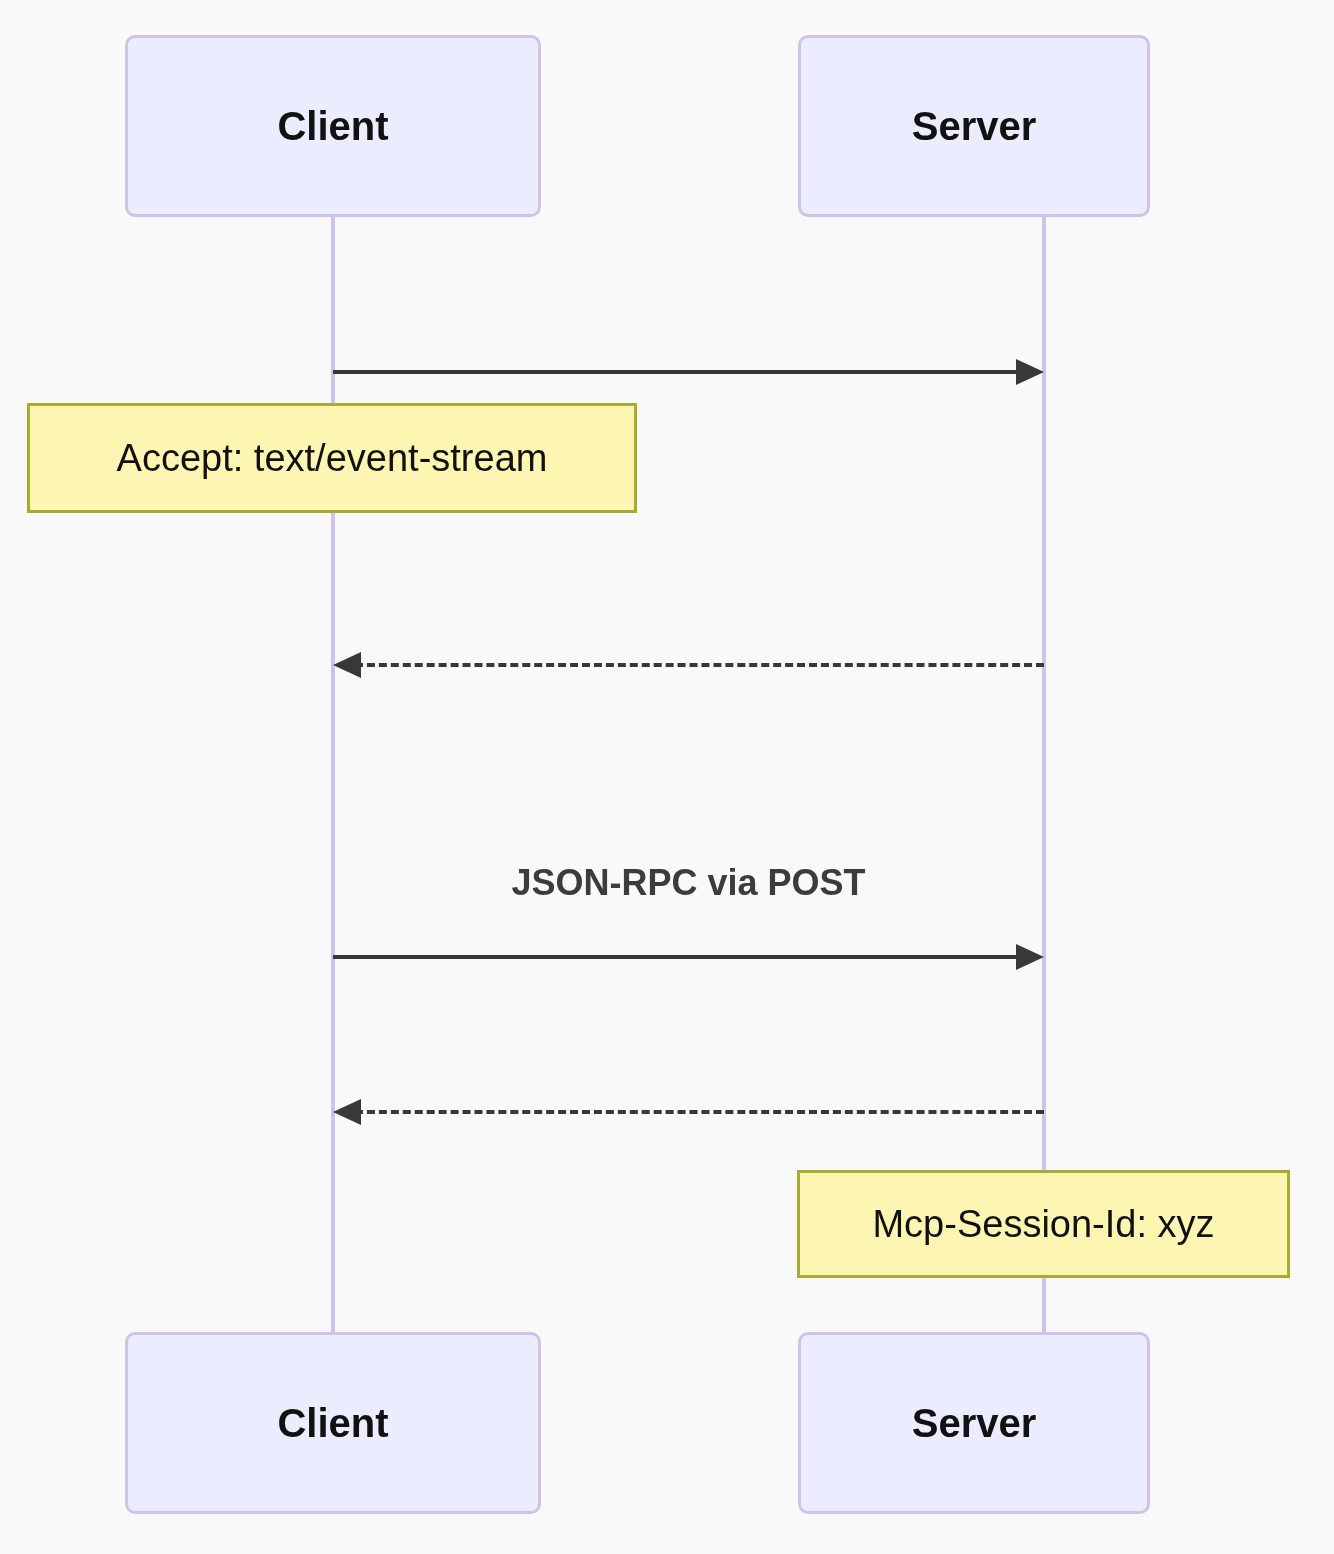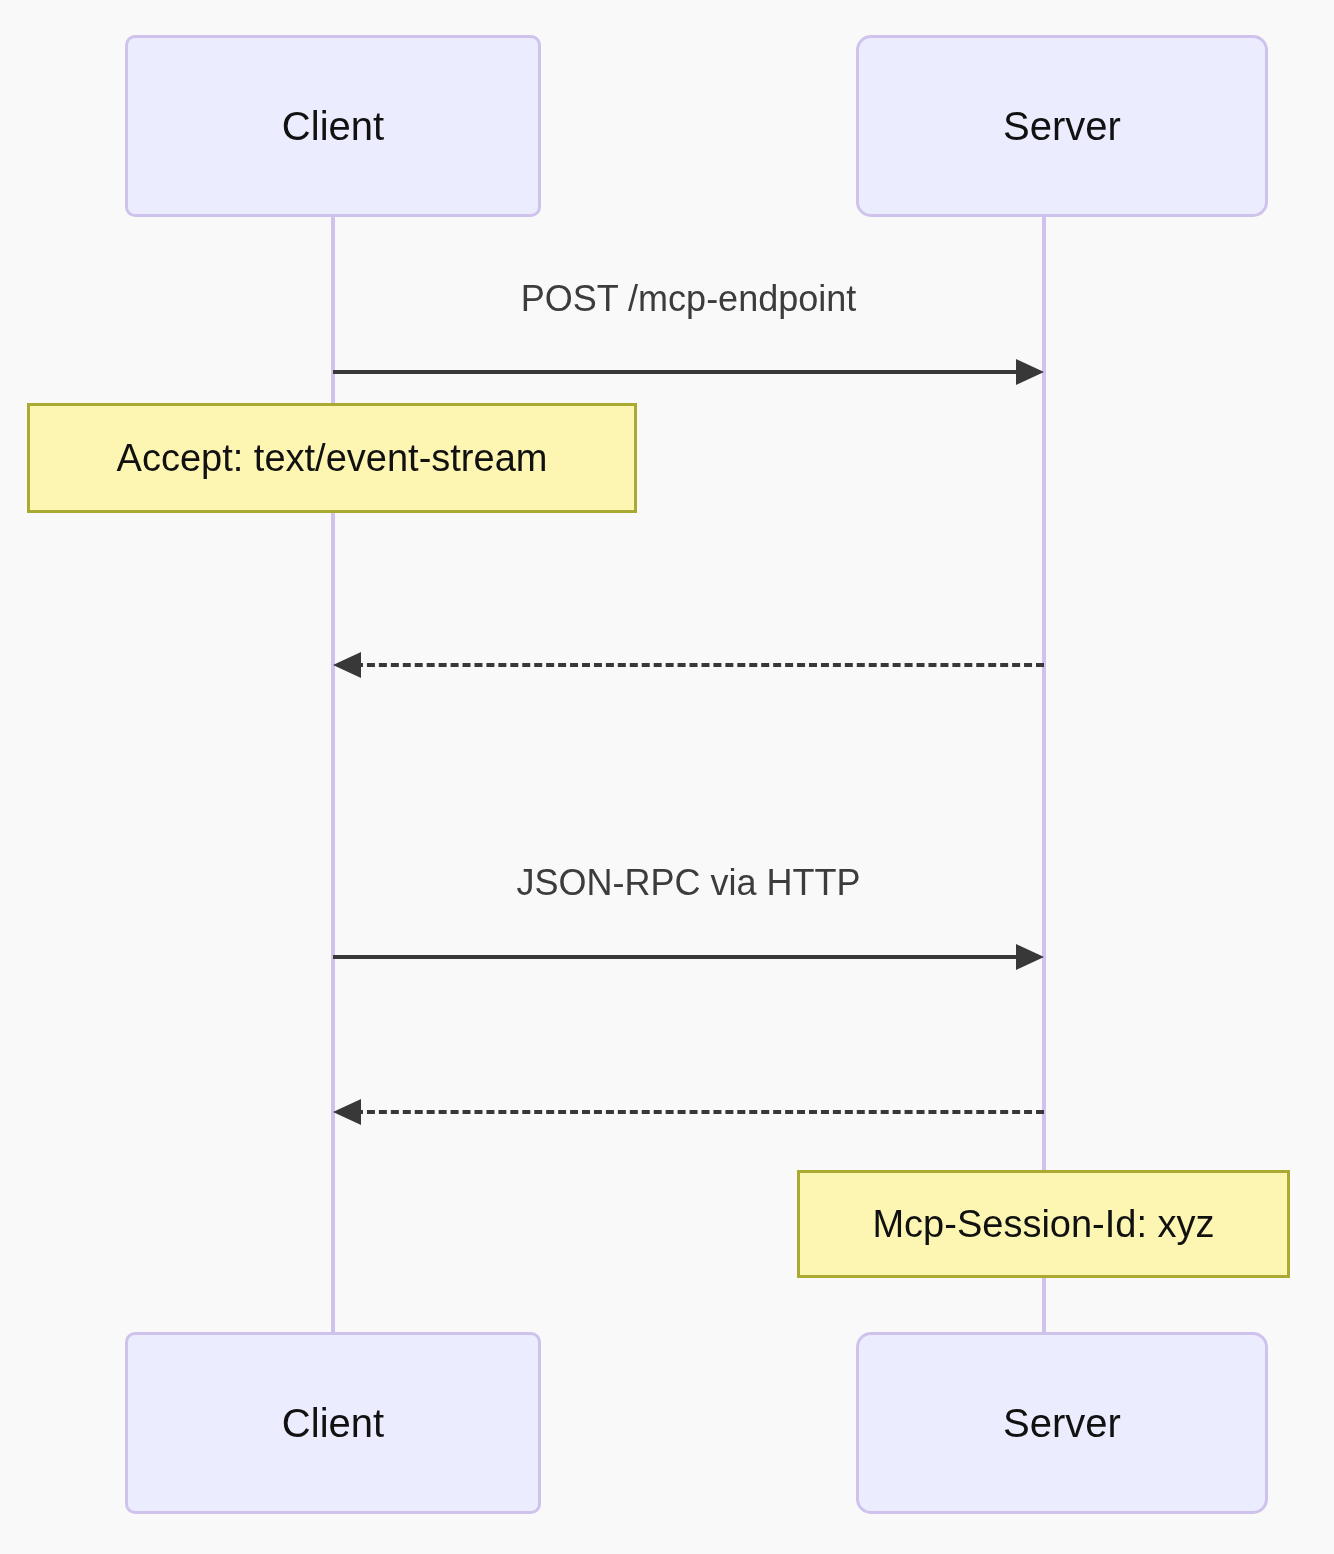--- a/index.html
+++ b/index.html
@@ -27,21 +27,21 @@
     background: var(--actor-fill, #ececff);
     border: 3px solid var(--actor-border, #cfc2ec);
     border-radius: 10px;
     display: flex;
     align-items: center;
     justify-content: center;
     font-size: 40px;
     color: #111;
   }
   .actor-box.client { left: 125px; width: 416px; }
-  .actor-box.server { left: 856px; width: 412px; border-radius: 15px; }
+  .actor-box.server { left: 798px; width: 352px; }
   .actor-box.top { top: 35px; }
   .actor-box.bottom { top: 1332px; }
   .msg-label {
     position: absolute;
     left: 333px;
     width: 711px;
     text-align: center;
     font-size: 36px;
     color: var(--message-text, #3c3c3c);
   }
@@ -109,54 +109,53 @@
   }
   .loop-cond {
     position: absolute;
     left: 144px;
     right: 0;
     top: 10px;
     text-align: center;
     font-size: 38px;
     color: #222;
   }
-  .z-top { z-index: 3; }
+  .z-top { z-index: 3; font-weight: bold; }
 </style>
 </head>
 <body>
 
 <div class="stage">
 
   <div class="lifeline client"></div>
   <div class="lifeline server"></div>
 
   <div class="actor-box client top z-top">
     <span>Client</span>
   </div>
   <div class="actor-box server top z-top">
     <span>Server</span>
   </div>
 
-  <div class="msg-label" style="top:278px">POST /mcp-endpoint</div>
   <div class="arrow to-right" style="top:359px">
     <div class="line"></div>
     <div class="head right"></div>
   </div>
 
   <div class="note accept">
     <span>Accept: text/event-stream</span>
   </div>
 
   <div class="arrow to-left dashed" style="top:652px">
     <div class="line"></div>
     <div class="head left"></div>
   </div>
 
 
-  <div class="msg-label z-top" style="top:862px">JSON-RPC via HTTP</div>
+  <div class="msg-label z-top" style="top:862px">JSON-RPC via POST</div>
   <div class="arrow to-right z-top" style="top:944px">
     <div class="line"></div>
     <div class="head right"></div>
   </div>
 
   <div class="arrow to-left dashed z-top" style="top:1099px">
     <div class="line"></div>
     <div class="head left"></div>
   </div>
 

